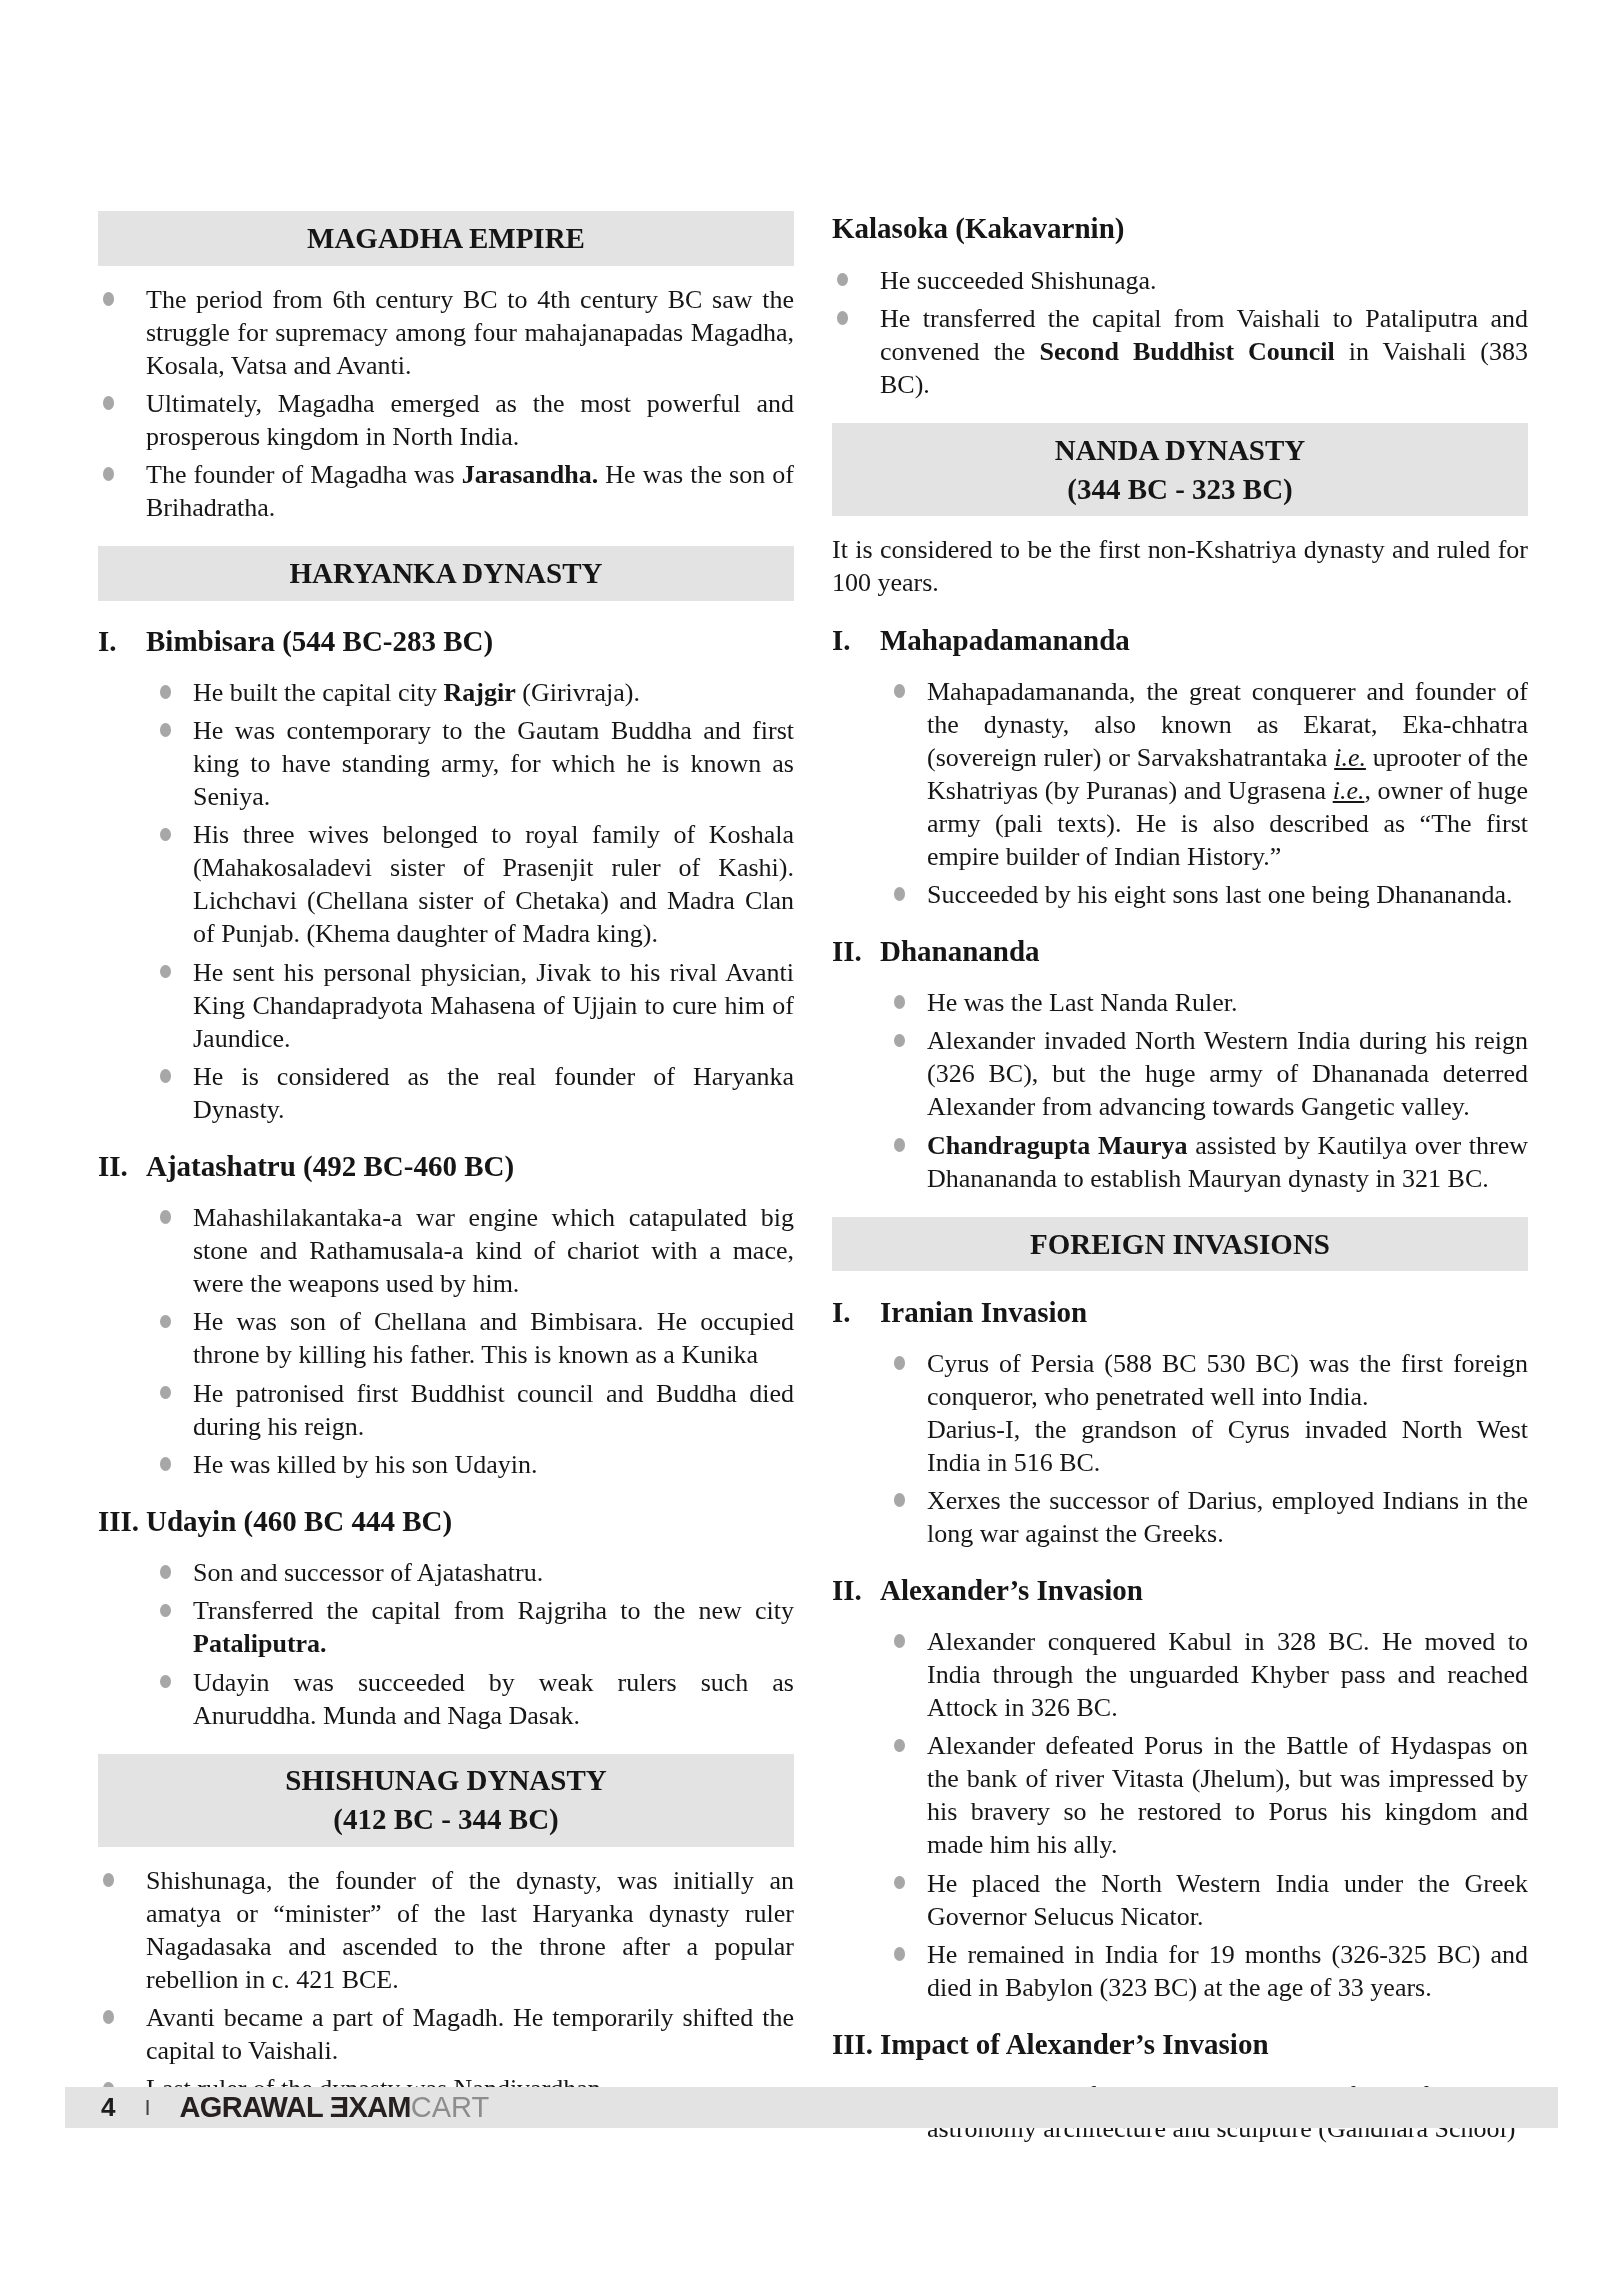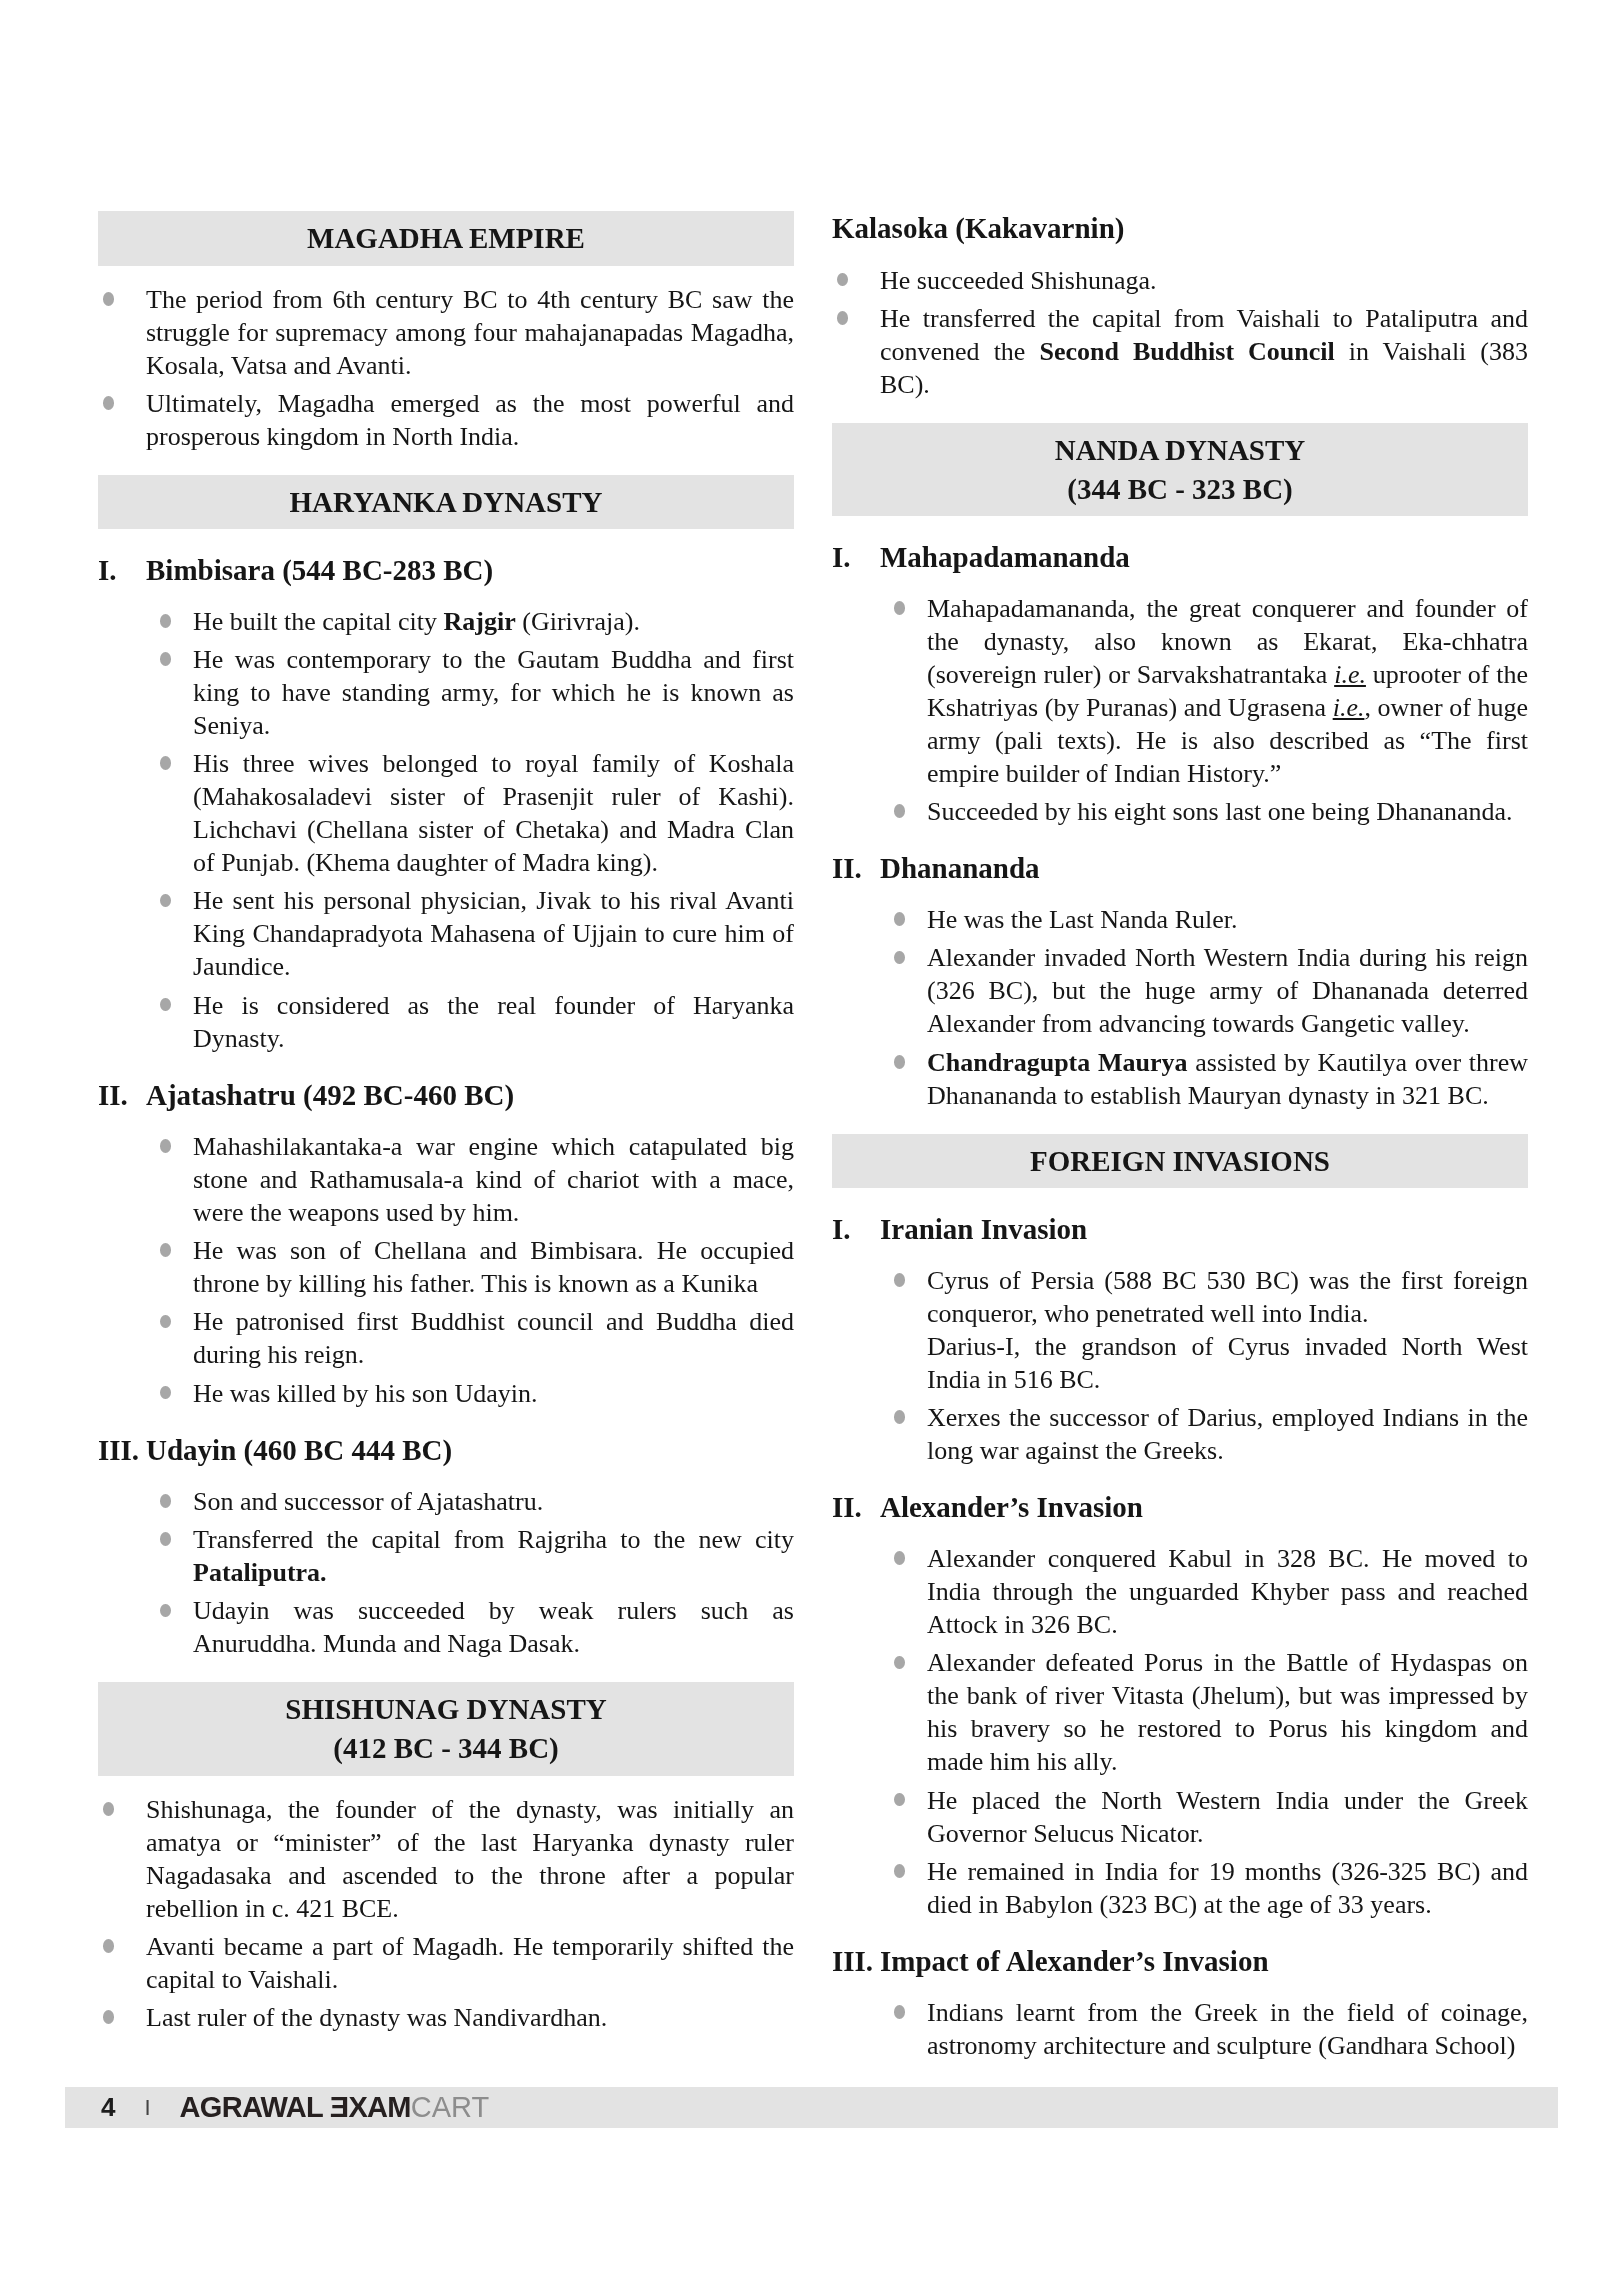--- a/index.html
+++ b/index.html
@@ -58,20 +58,21 @@
 
 <div class="page">
   <main class="content">
     <div class="column" id="col-left">
         <div class="bar">
           <div class="bar-line">MAGADHA EMPIRE</div>
         </div>
         <ul class="lvl1">
           <li>The period from 6th century BC to 4th century BC saw the struggle for supremacy among four mahajanapadas Magadha, Kosala, Vatsa and Avanti.</li>
           <li>Ultimately, Magadha emerged as the most powerful and prosperous kingdom in North India.</li>
+          <li>The founder of Magadha was <b>Jarasandha.</b> He was the son of Brihadratha.</li>
         </ul>
         <div class="bar">
           <div class="bar-line">HARYANKA DYNASTY</div>
         </div>
         <div class="num-heading">
           <span class="numeral">I.</span>
           <span class="num-text">Bimbisara (544 BC-283 BC)</span>
         </div>
         <ul class="lvl2">
           <li>He built the capital city <b>Rajgir</b> (Girivraja).</li>
@@ -112,20 +113,21 @@
     <div class="column" id="col-right">
         <div class="heading">Kalasoka (Kakavarnin)</div>
         <ul class="lvl1">
           <li>He succeeded Shishunaga.</li>
           <li>He transferred the capital from Vaishali to Pataliputra and convened the <b>Second Buddhist Council</b> in Vaishali (383 BC).</li>
         </ul>
         <div class="bar">
           <div class="bar-line">NANDA DYNASTY</div>
           <div class="bar-line">(344 BC - 323 BC)</div>
         </div>
+        <div class="para">It is considered to be the first non-Kshatriya dynasty and  ruled for 100 years.</div>
         <div class="num-heading">
           <span class="numeral">I.</span>
           <span class="num-text">Mahapadamananda</span>
         </div>
         <ul class="lvl2">
           <li>Mahapadamananda, the great conquerer and founder of the dynasty, also known as Ekarat, Eka-chhatra (sovereign ruler) or Sarvakshatrantaka <i>i.e.</i> uprooter of the Kshatriyas (by Puranas) and Ugrasena <i>i.e.</i>, owner of huge army (pali texts). He is also described as “The first empire builder of Indian History.”</li>
           <li>Succeeded by his eight sons last one being Dhanananda.</li>
         </ul>
         <div class="num-heading">
           <span class="numeral">II.</span>

